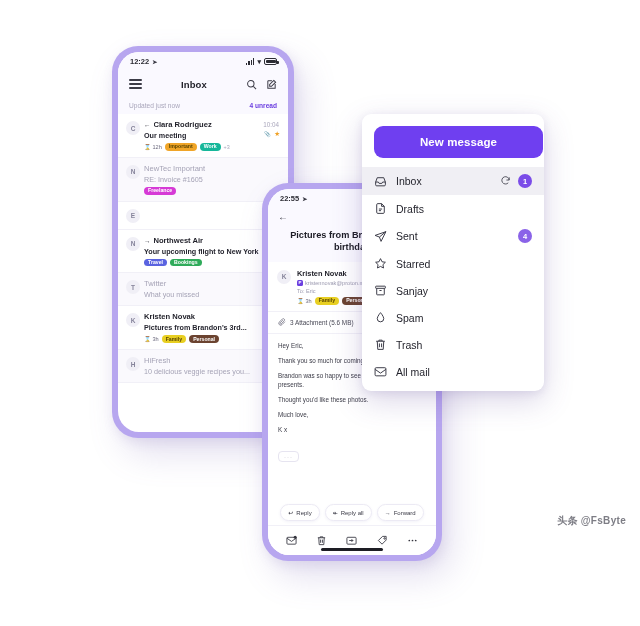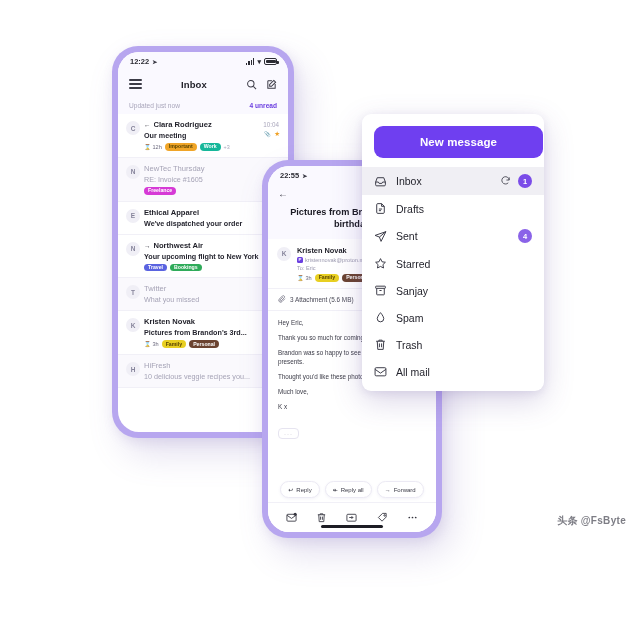--- a/index.html
+++ b/index.html
@@ -21,21 +21,21 @@
   }
   .screen {
     width: 100%; height: 100%;
     background: #ffffff;
     border-radius: 21px;
     overflow: hidden;
     position: relative;
   }
 
   #phone-left  { left: 112px; top: 46px;  width: 182px; height: 392px; }
-  #phone-mid   { left: 262px; top: 160px; width: 180px; height: 378px; z-index: 3; }
+  #phone-mid   { left: 262px; top: 183px; width: 180px; height: 378px; z-index: 3; }
 
   
   .statusbar {
     height: 19px;
     display: flex; align-items: center; justify-content: space-between;
     padding: 0 11px 0 12px;
     font-size: 7.5px; font-weight: bold; color: #2b2b33;
     background: #faf9ff;
   }
   .sb-left { display: flex; align-items: center; gap: 3px; }
@@ -280,36 +280,30 @@
             </div>
             <div class="row-right">
               <span class="clip" style="font-size: 5.5px;">📎</span>
               <span class="star">★</span>
             </div>
           </div>
           <div class="mail-row read">
             <div class="avatar">N</div>
             <div class="mail-body">
               <div class="mail-top">
-                <span class="sender muted">NewTec Thursday</span>
+                <span class="sender muted">NewTec Important</span>
               </div>
               <div class="subject muted">RE: Invoice #1605</div>
               <div class="meta-row">
                 <span class="tag" style="background: rgb(214, 58, 214);">Freelance</span>
               </div>
             </div>
           </div>
           <div class="mail-row">
             <div class="avatar">E</div>
-            <div class="mail-body">
-              <div class="mail-top">
-                <span class="sender">Ethical Apparel</span>
-              </div>
-              <div class="subject">We've dispatched your order</div>
-            </div>
           </div>
           <div class="mail-row">
             <div class="avatar">N</div>
             <div class="mail-body">
               <div class="mail-top">
                 <span class="reply-ind">→</span>
                 <span class="sender">Northwest Air</span>
                 <span class="time">Y</span>
               </div>
               <div class="subject">Your upcoming flight to New York</div>

